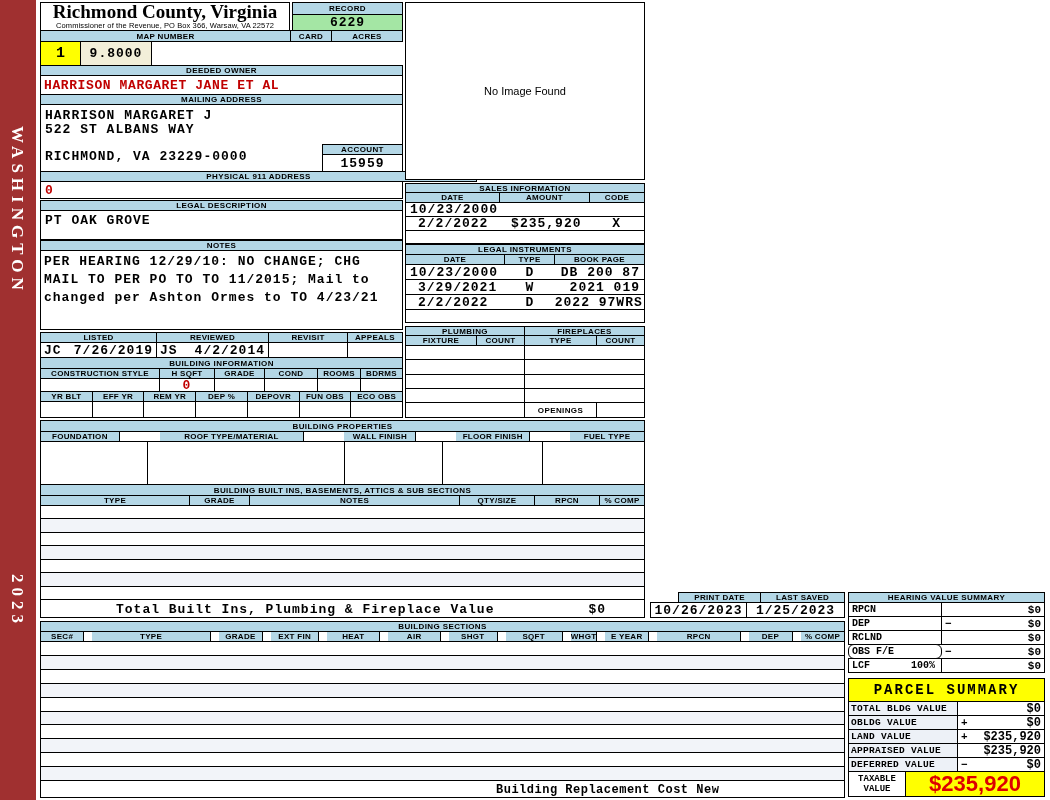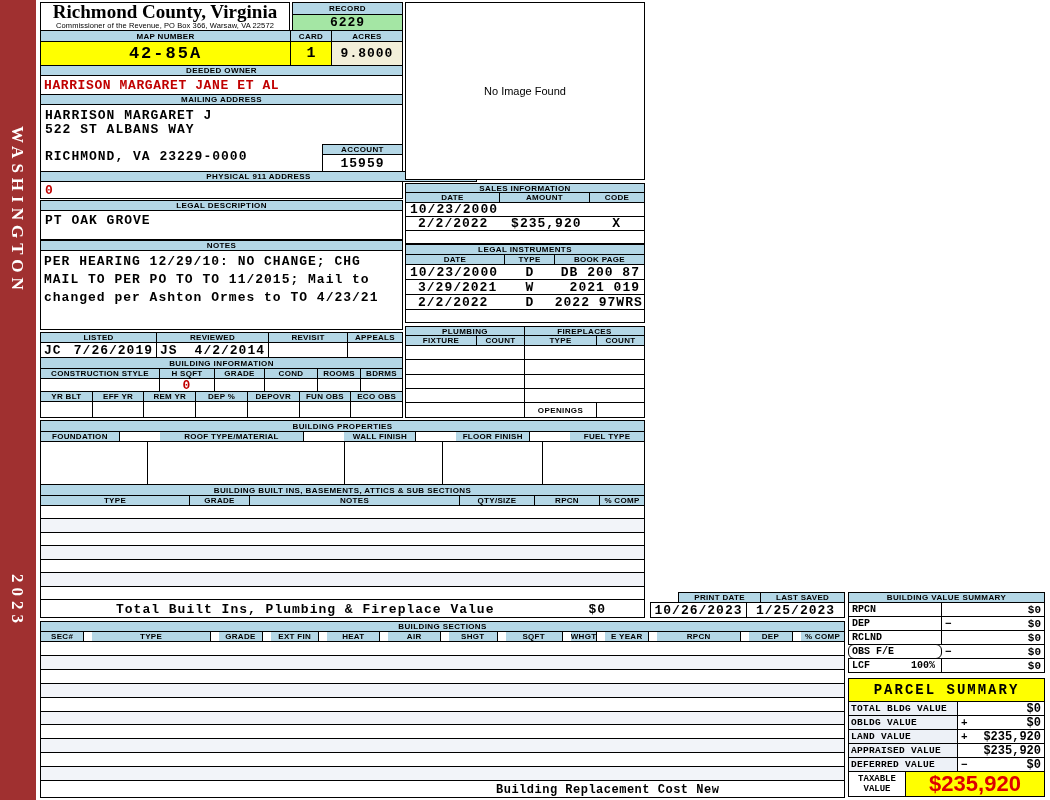--- a/index.html
+++ b/index.html
@@ -57,21 +57,20 @@
 
   <div class="bar" style="left:292px;top:2px;width:111px;height:13px;">RECORD</div>
   <div class="box val" style="left:292px;top:14px;width:111px;height:17px;background:#A4E6A4;display:flex;align-items:center;justify-content:center;">6229</div>
 
   <div class="row" style="left:40px;top:30px;width:363px;height:12px;">
     <div class="hd" style="width:251px;">MAP NUMBER</div>
     <div class="hd" style="width:41px;">CARD</div>
     <div class="hd" style="width:71px;">ACRES</div>
   </div>
   <div class="row" style="left:40px;top:41px;width:363px;height:25px;">
-    <div style="width:251px;background:#FFFF00;font:bold 17px 'Liberation Mono',monospace;letter-spacing:2px;">42-85A</div>
     <div style="width:41px;background:#FFFF00;font:bold 15px 'Liberation Mono',monospace;">1</div>
     <div style="width:71px;background:#F2EFD9;font:bold 13px 'Liberation Mono',monospace;letter-spacing:1px;">9.8000</div>
   </div>
 
   <div class="bar" style="left:40px;top:65px;width:363px;height:11px;">DEEDED OWNER</div>
   <div class="box" style="left:40px;top:75px;width:363px;height:20px;display:flex;align-items:center;">
     <span class="val red" style="padding-left:3px;letter-spacing:.6px;">HARRISON MARGARET JANE ET AL</span>
   </div>
 
   <div class="bar" style="left:40px;top:94px;width:363px;height:11px;">MAILING ADDRESS</div>
@@ -303,21 +302,21 @@
     <div></div>
     <div></div>
     <div></div>
     <div></div>
     <div></div>
   </div>
   <div class="box" style="left:40px;top:780px;width:805px;height:18px;">
     <span style="position:absolute;left:455px;top:2px;font:bold 12px 'Liberation Mono',monospace;letter-spacing:.5px;">Building Replacement Cost New</span>
   </div>
 
-  <div class="bar" style="left:848px;top:592px;width:197px;height:11px;">BUILDING VALUE SUMMARY</div>
+  <div class="bar" style="left:848px;top:592px;width:197px;height:11px;">HEARING VALUE SUMMARY</div>
   <div class="row" style="left:848px;top:602px;width:197px;height:15px;">
     <div class="wc" style="width:94px;justify-content:flex-start;padding-left:3px;font:bold 10px 'Liberation Mono',monospace;">RPCN</div>
     <div class="wc" style="flex:1;justify-content:space-between;padding:0 3px;">
       <span style="font:bold 11px 'Liberation Mono',monospace;"></span>
       <span style="font:bold 11px 'Liberation Mono',monospace;">$0</span>
     </div>
   </div>
   <div class="row" style="left:848px;top:616px;width:197px;height:15px;">
     <div class="wc" style="width:94px;justify-content:flex-start;padding-left:3px;font:bold 10px 'Liberation Mono',monospace;">DEP</div>
     <div class="wc" style="flex:1;justify-content:space-between;padding:0 3px;">

